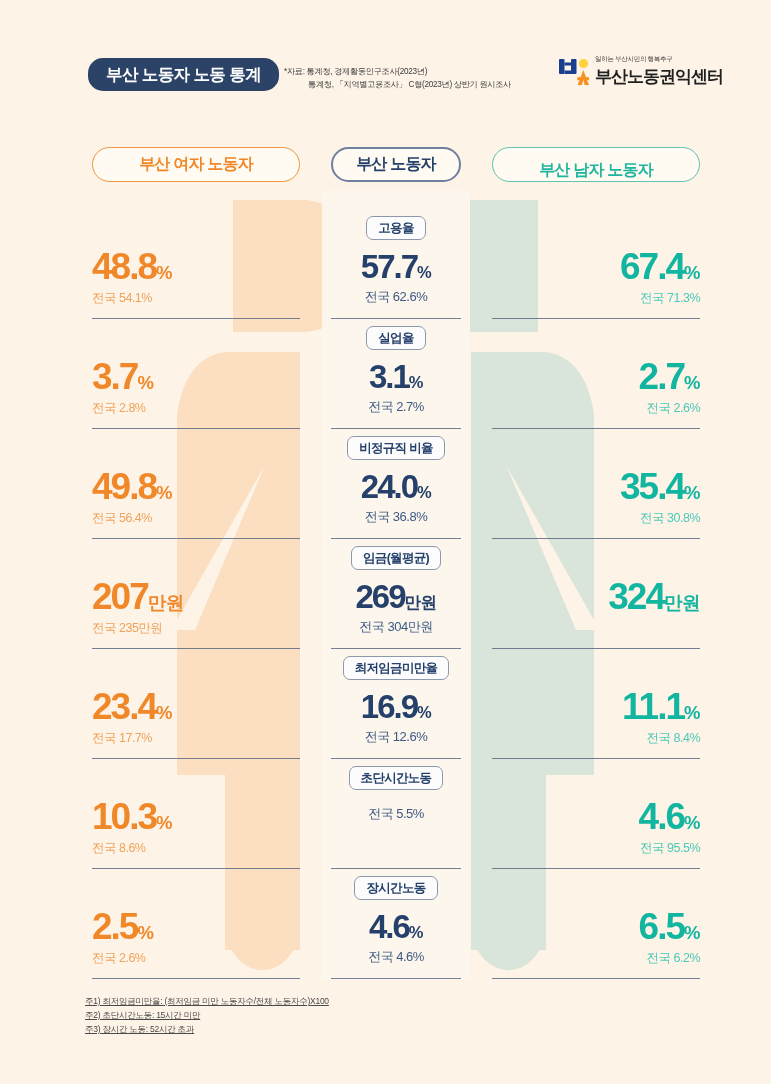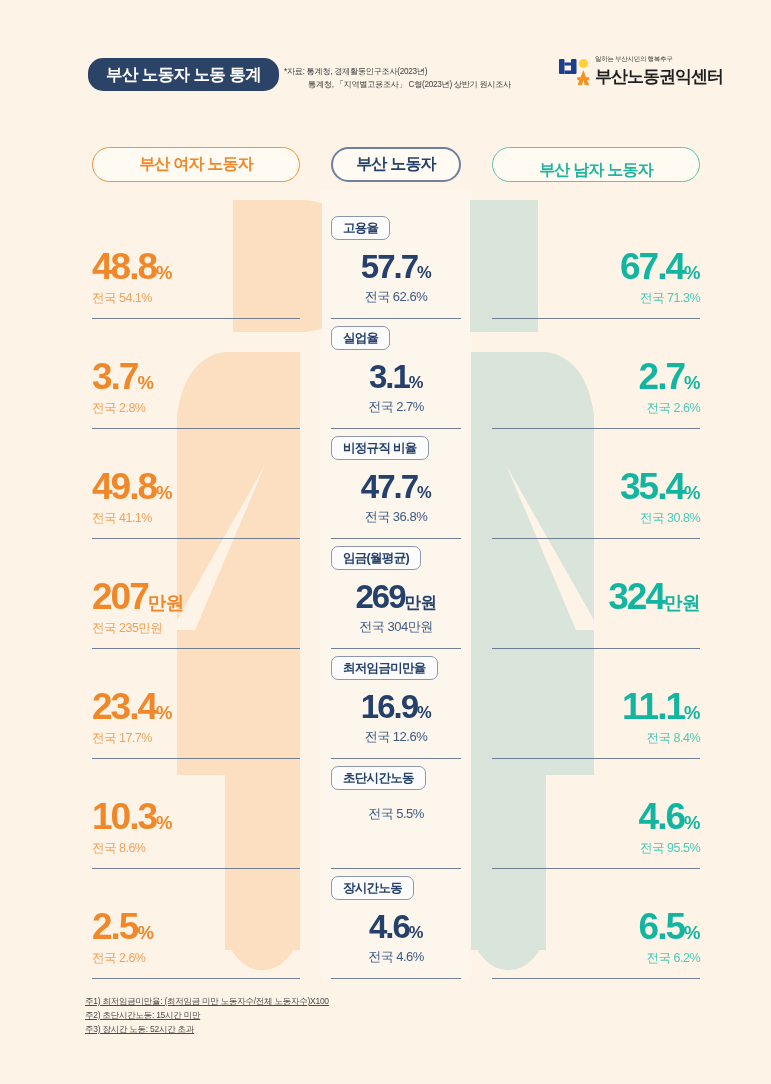--- a/index.html
+++ b/index.html
@@ -83,21 +83,21 @@
   .cell-female .big { color: #f0882a; font-size: 37px; }
   .cell-female .sub { color: #f0a35c; }
   .cell-male   .big { color: #12b5a0; font-size: 37px; }
   .cell-male   .sub { color: #4ec9b8; }
   .cell-total  .big { color: #24406b; font-size: 33px; }
   .cell-total  .sub { color: #3c5a84; font-size: 13px; }
 
   
   .pill {
     position: absolute; left: 331px; width: 130px;
-    display: flex; 
+    display: flex; justify-content: center;
   }
   .pill .pt {
     display: inline-flex; align-items: center; justify-content: center;
     height: 24px; padding: 0 11px;
     border: 1.4px solid #8e98ac; border-radius: 7px;
     background: #fcfcfc;
     font-size: 12.5px; font-weight: bold; color: #24406b; letter-spacing: -0.7px;
     white-space: nowrap;
   }
 
@@ -242,24 +242,24 @@
       <div class="divider div-mid" style="top:128px;"></div>
       <div class="divider div-right" style="top:128px;"></div>
     </div>
 
     <div class="row" style="top:220px;">
       <div class="pill" style="top:26px;">
         <span class="pt">비정규직 비율</span>
       </div>
       <div class="cell cell-female" style="top:58px;">
         <div class="big"><span>49.8</span><span class="unit">%</span></div>
-        <div class="sub">전국 41.1%</div>
-      </div>
-      <div class="cell cell-total" style="top:60px;">
-        <div class="big"><span>47.7</span><span class="unit">%</span></div>
+        <div class="sub">전국 56.4%</div>
+      </div>
+      <div class="cell cell-total" style="top:60px;">
+        <div class="big"><span>24.0</span><span class="unit">%</span></div>
         <div class="sub">전국 36.8%</div>
       </div>
       <div class="cell cell-male" style="top:58px;">
         <div class="big"><span>35.4</span><span class="unit">%</span></div>
         <div class="sub">전국 30.8%</div>
       </div>
       <div class="divider div-left" style="top:128px;"></div>
       <div class="divider div-mid" style="top:128px;"></div>
       <div class="divider div-right" style="top:128px;"></div>
     </div>

